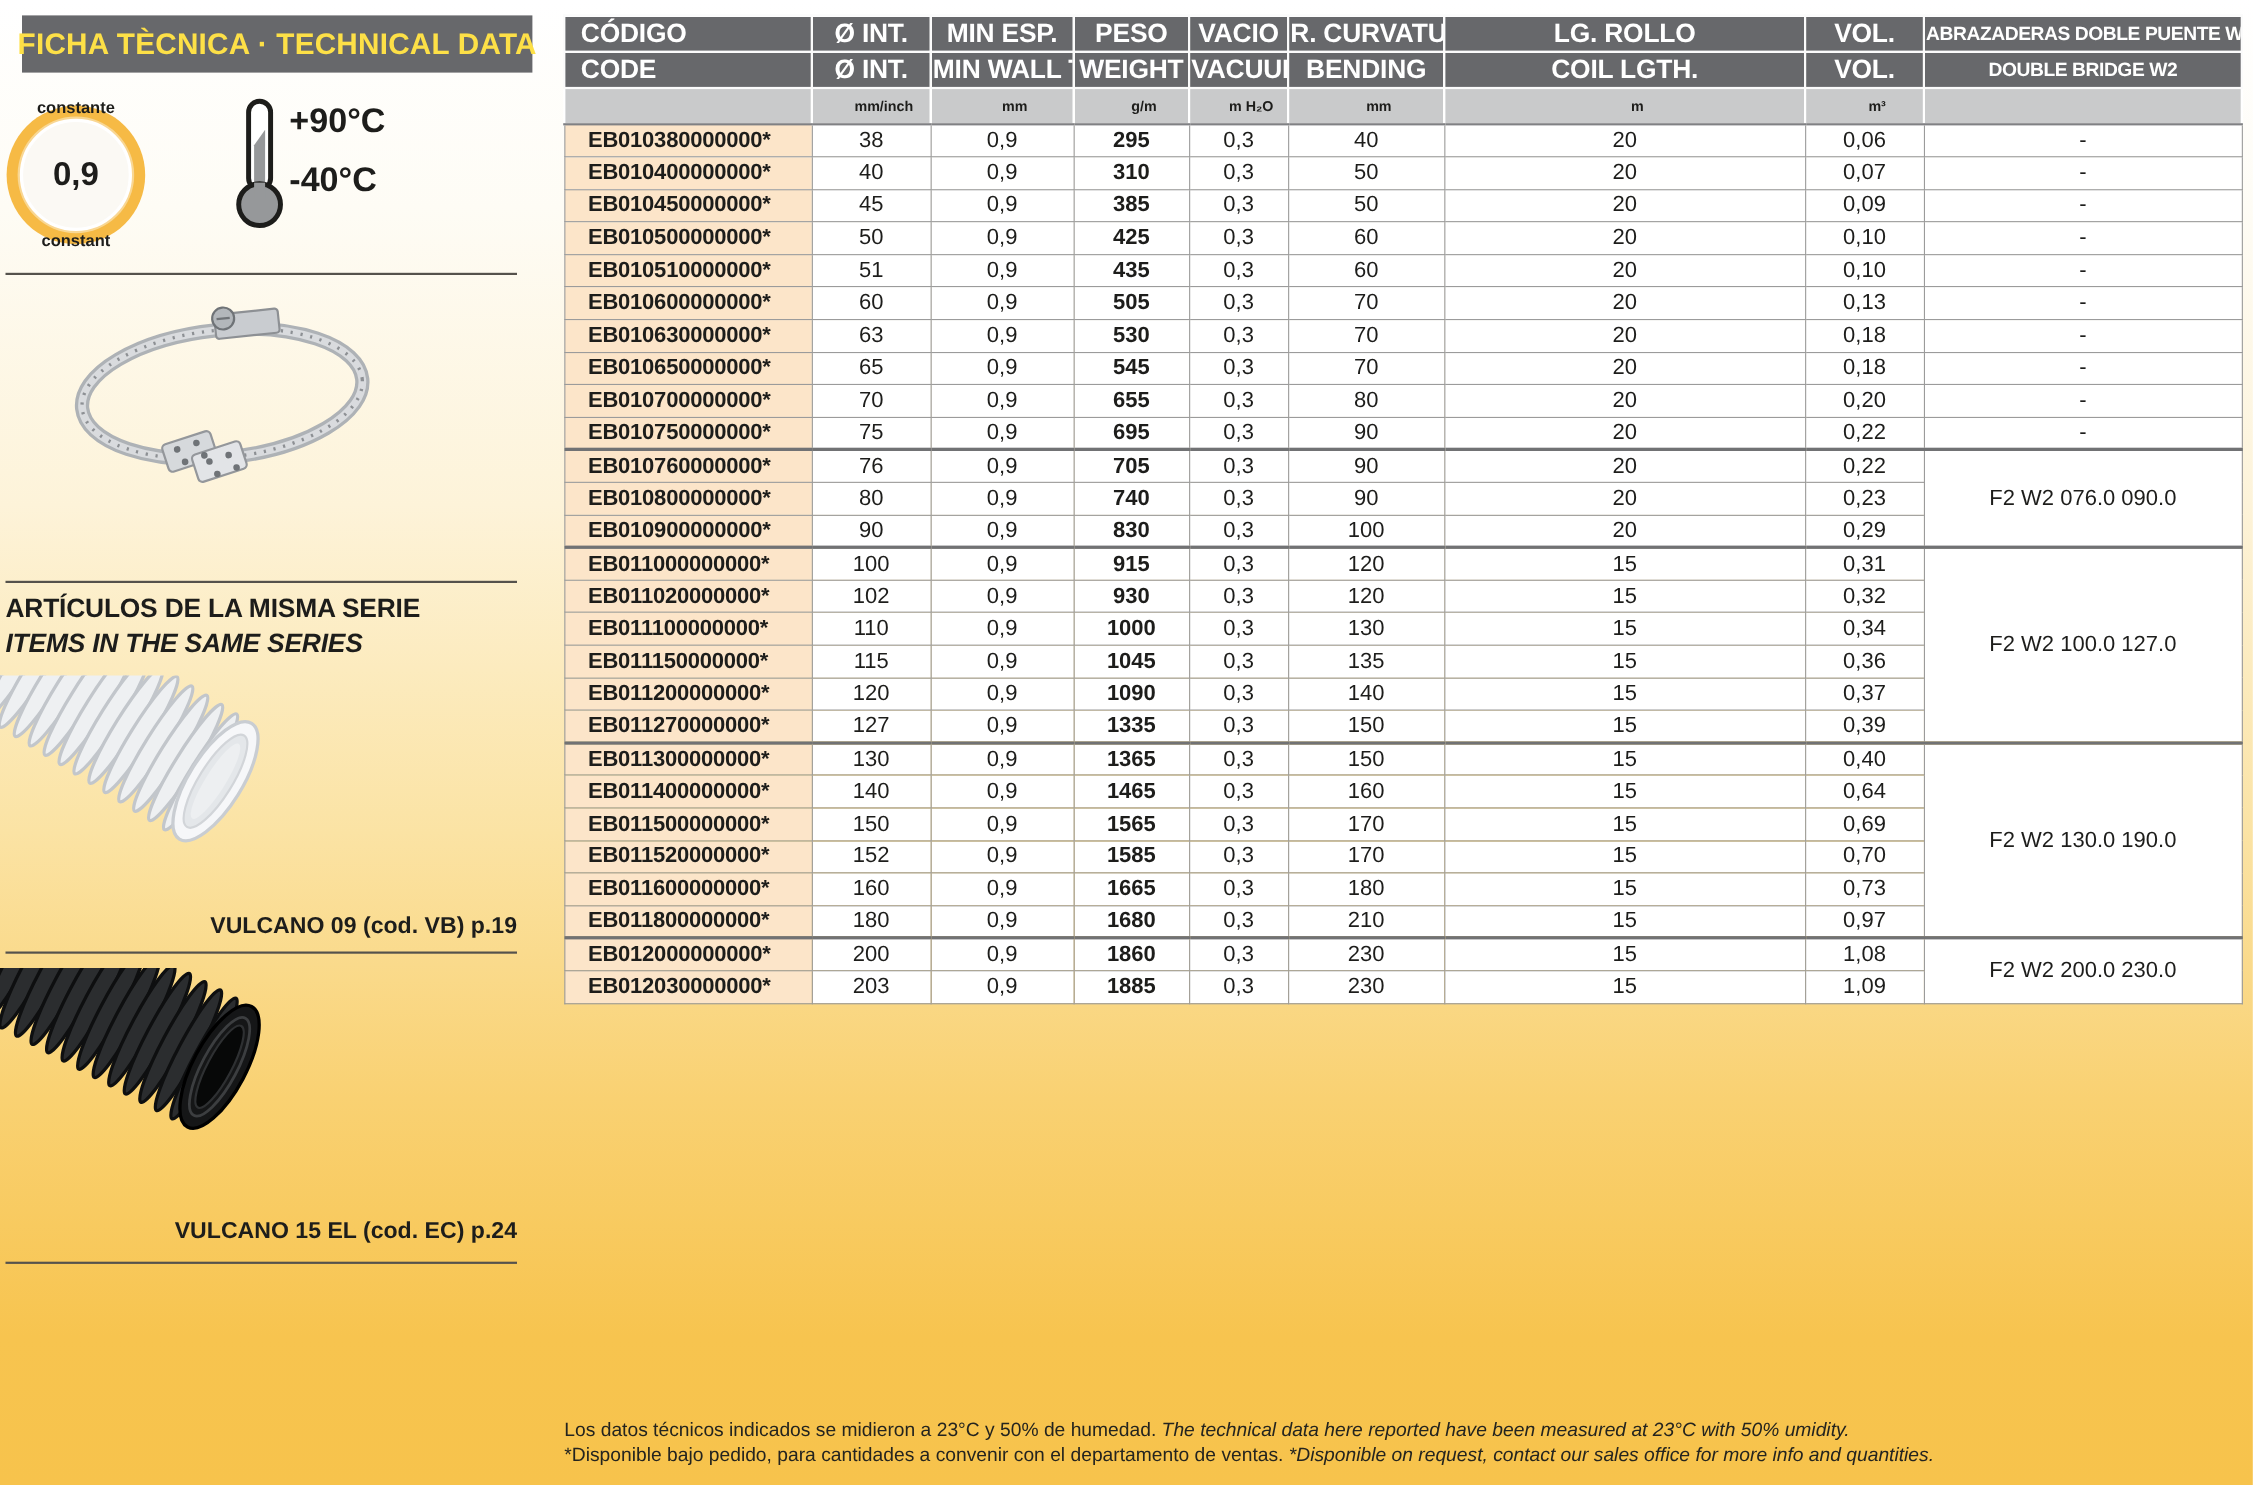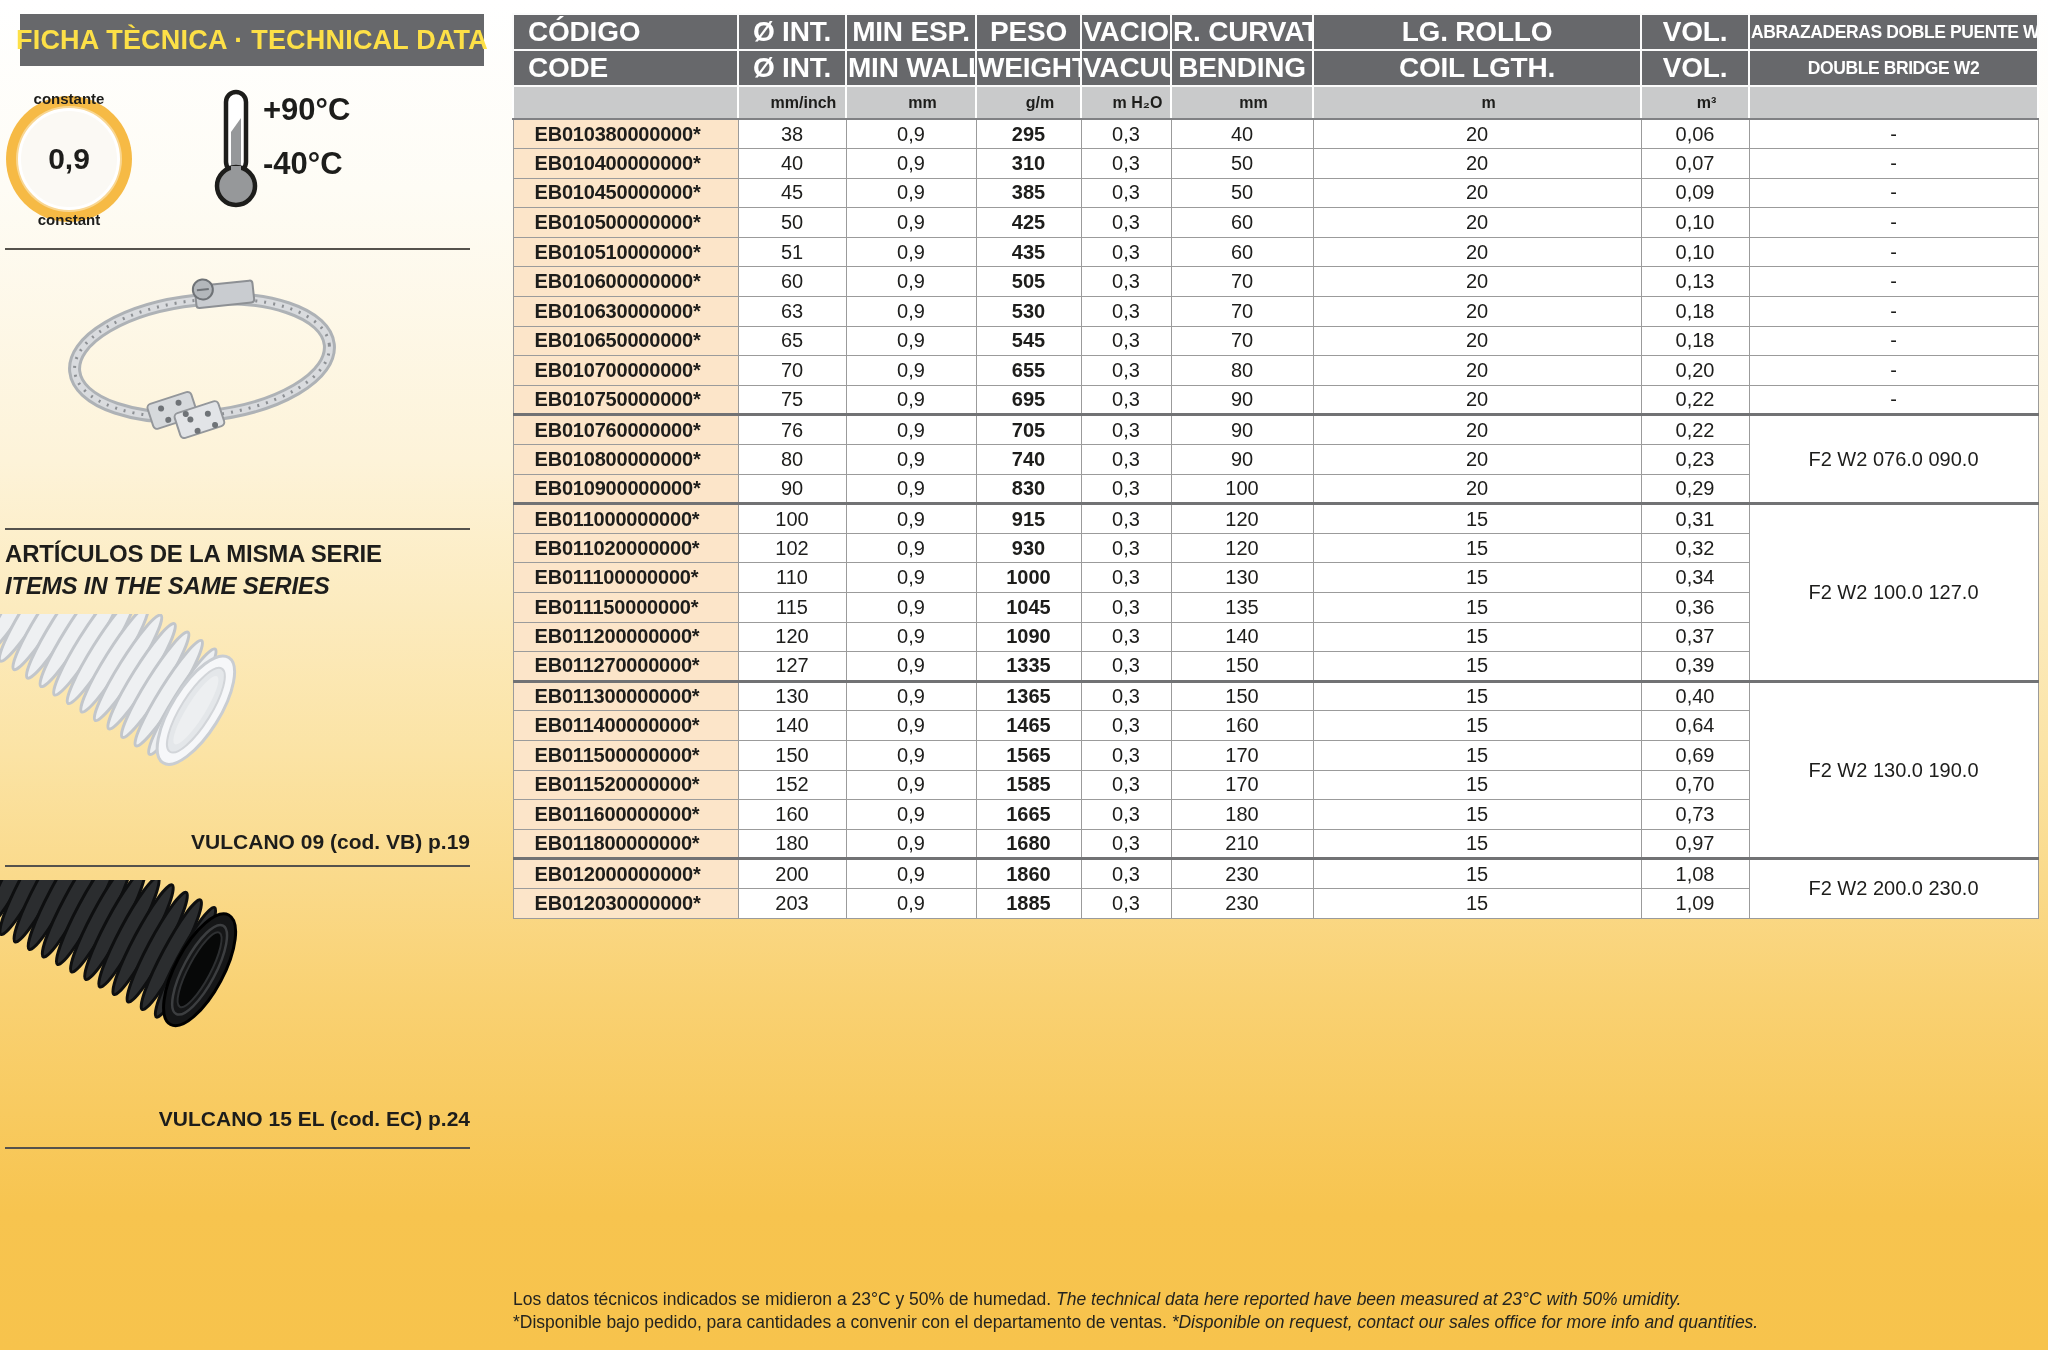--- a/index.html
+++ b/index.html
@@ -26,24 +26,24 @@
   .cap-right{position:absolute;right:1578px;text-align:right;white-space:nowrap;}
   .cap-bold{font-size:21px;font-weight:bold;}
   .cap-reg{font-size:19px;}
   .series-head{position:absolute;left:5px;top:538px;font-size:24px;font-weight:bold;line-height:1.32;letter-spacing:-.2px;}
   .series-head .it{font-style:italic;}
   .figure{position:absolute;}
   
   .dt{position:absolute;left:512px;top:13px;width:1525px;border-collapse:collapse;table-layout:fixed;}
   .dt td{box-sizing:border-box;overflow:hidden;white-space:nowrap;}
   .dt thead td{height:33px;text-align:center;vertical-align:middle;}
-  .dt td.h{background:#67686B;color:#fff;font-weight:bold;font-size:28px;border:2px solid #FBFBFB;letter-spacing:-.2px;}
+  .dt td.h{background:#67686B;color:#fff;font-weight:bold;font-size:24px;border:2px solid #FBFBFB;letter-spacing:-.2px;}
   .dt td.h.left{text-align:left;padding-left:14px;}
   .dt td.h.small{font-size:17.5px;letter-spacing:-.4px;}
-  .dt td.u{background:#C9CACB;color:#1d1d1b;font-weight:bold;font-size:16px;border:2px solid #fff;border-bottom:2px solid #808184;padding-left:24px;}
+  .dt td.u{background:#C9CACB;color:#1d1d1b;font-weight:bold;font-size:13px;border:2px solid #fff;border-bottom:2px solid #808184;padding-left:24px;}
   .dt tbody td{background:#fff;border:1px solid #9B9B9B;height:29.6px;text-align:center;vertical-align:middle;font-size:20px;}
   .dt tbody td.code{background:#FCE5C9;text-align:left;padding-left:21px;font-weight:bold;letter-spacing:-.2px;}
   .dt tbody td.b{font-weight:bold;}
   .dt tbody tr.gs td{border-top:3px solid #717274;}
   
   .footer{position:absolute;left:513px;top:1288px;width:1460px;font-size:17.5px;line-height:1.32;color:#24241F;}
   .footer i{font-style:italic;}
 </style>
 </head>
 <body>

